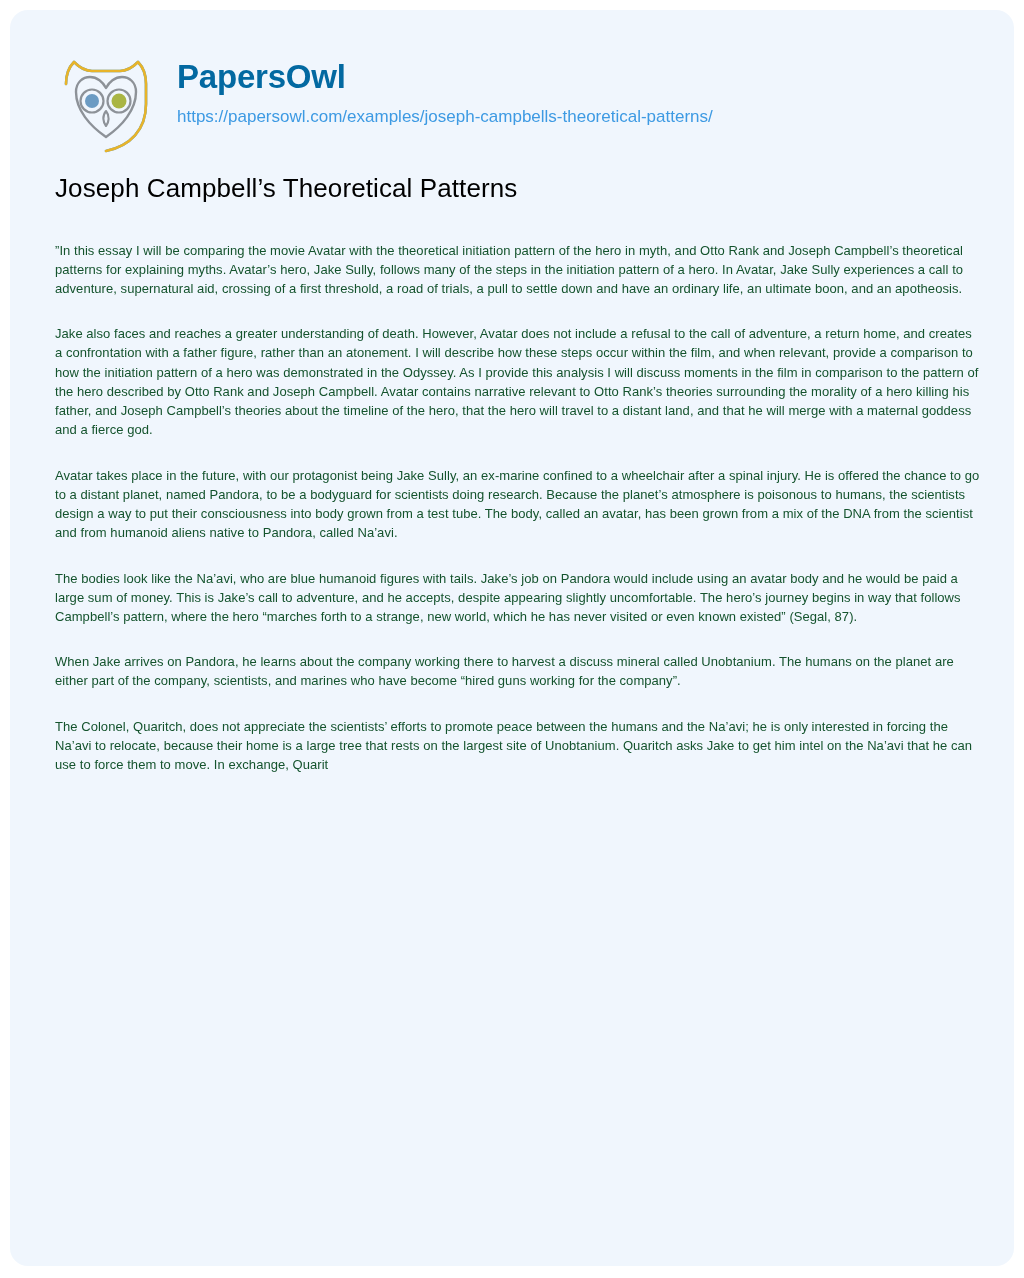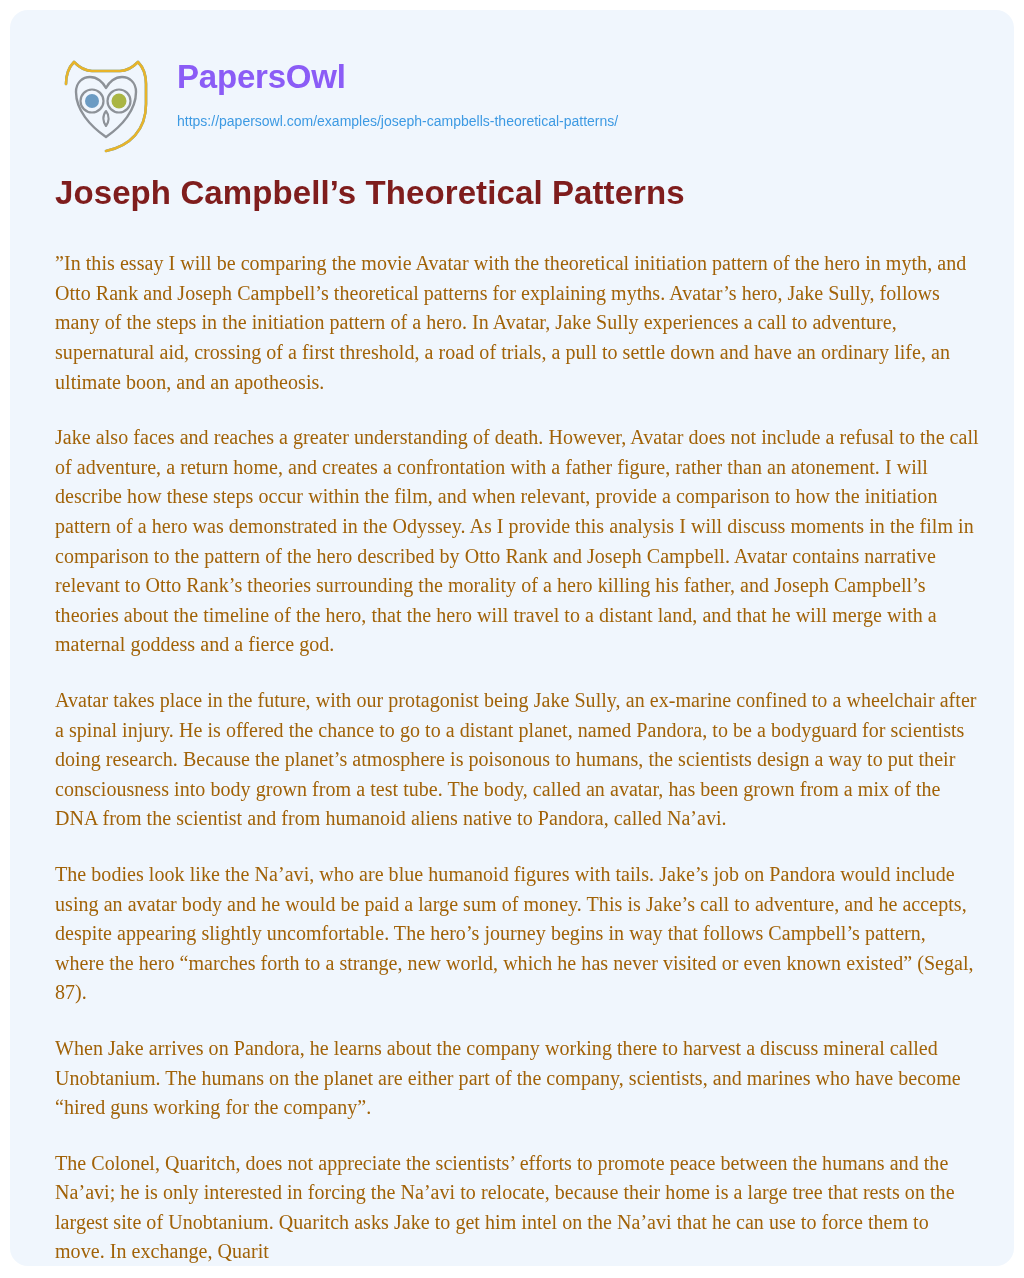--- a/index.html
+++ b/index.html
@@ -47,66 +47,65 @@
 
   .brand-block {
     position: absolute;
     left: 167px;
     top: 50px;
   }
 
   .brand-name {
     font-size: 33px;
     font-weight: bold;
-    color: #8b5cf6;
+    color: #0369a1;
     letter-spacing: -0.2px;
     line-height: 1;
     margin: 0;
     white-space: nowrap;
   }
 
   .source-url {
     display: block;
-    margin-top: 21px;
-    font-size: 14px;
+    margin-top: 15px;
+    font-size: 17px;
     color: #3d9ae3;
     text-decoration: none;
     white-space: nowrap;
     line-height: 1;
   }
 
   
   .article {
     position: absolute;
     left: 45px;
     top: 162px;
     width: 925px;
   }
 
   .article-title {
     margin: 0;
-    font-size: 33px;
-    font-weight: bold;
-    color: #7f1d1d;
+    font-size: 26px;
+    font-weight: normal;
+    color: #000000;
     line-height: 1.25;
     letter-spacing: 0.1px;
   }
 
   .article-body {
     margin-top: 36px;
   }
 
   .article-body p {
     margin: 0 0 26px 0;
-    font-size: 20px;
+    font-size: 13px;
     line-height: 1.48;
-    color: #a16207;
+    color: #14532d;
     text-align: left;
     letter-spacing: 0.05px;
-    font-family: Liberation Serif, serif;
   }
   .article-body p:last-child { margin-bottom: 8px; }
 </style>
 </head>
 <body>
 
 <div id="page-card">
 
   <div class="site-header">
 

